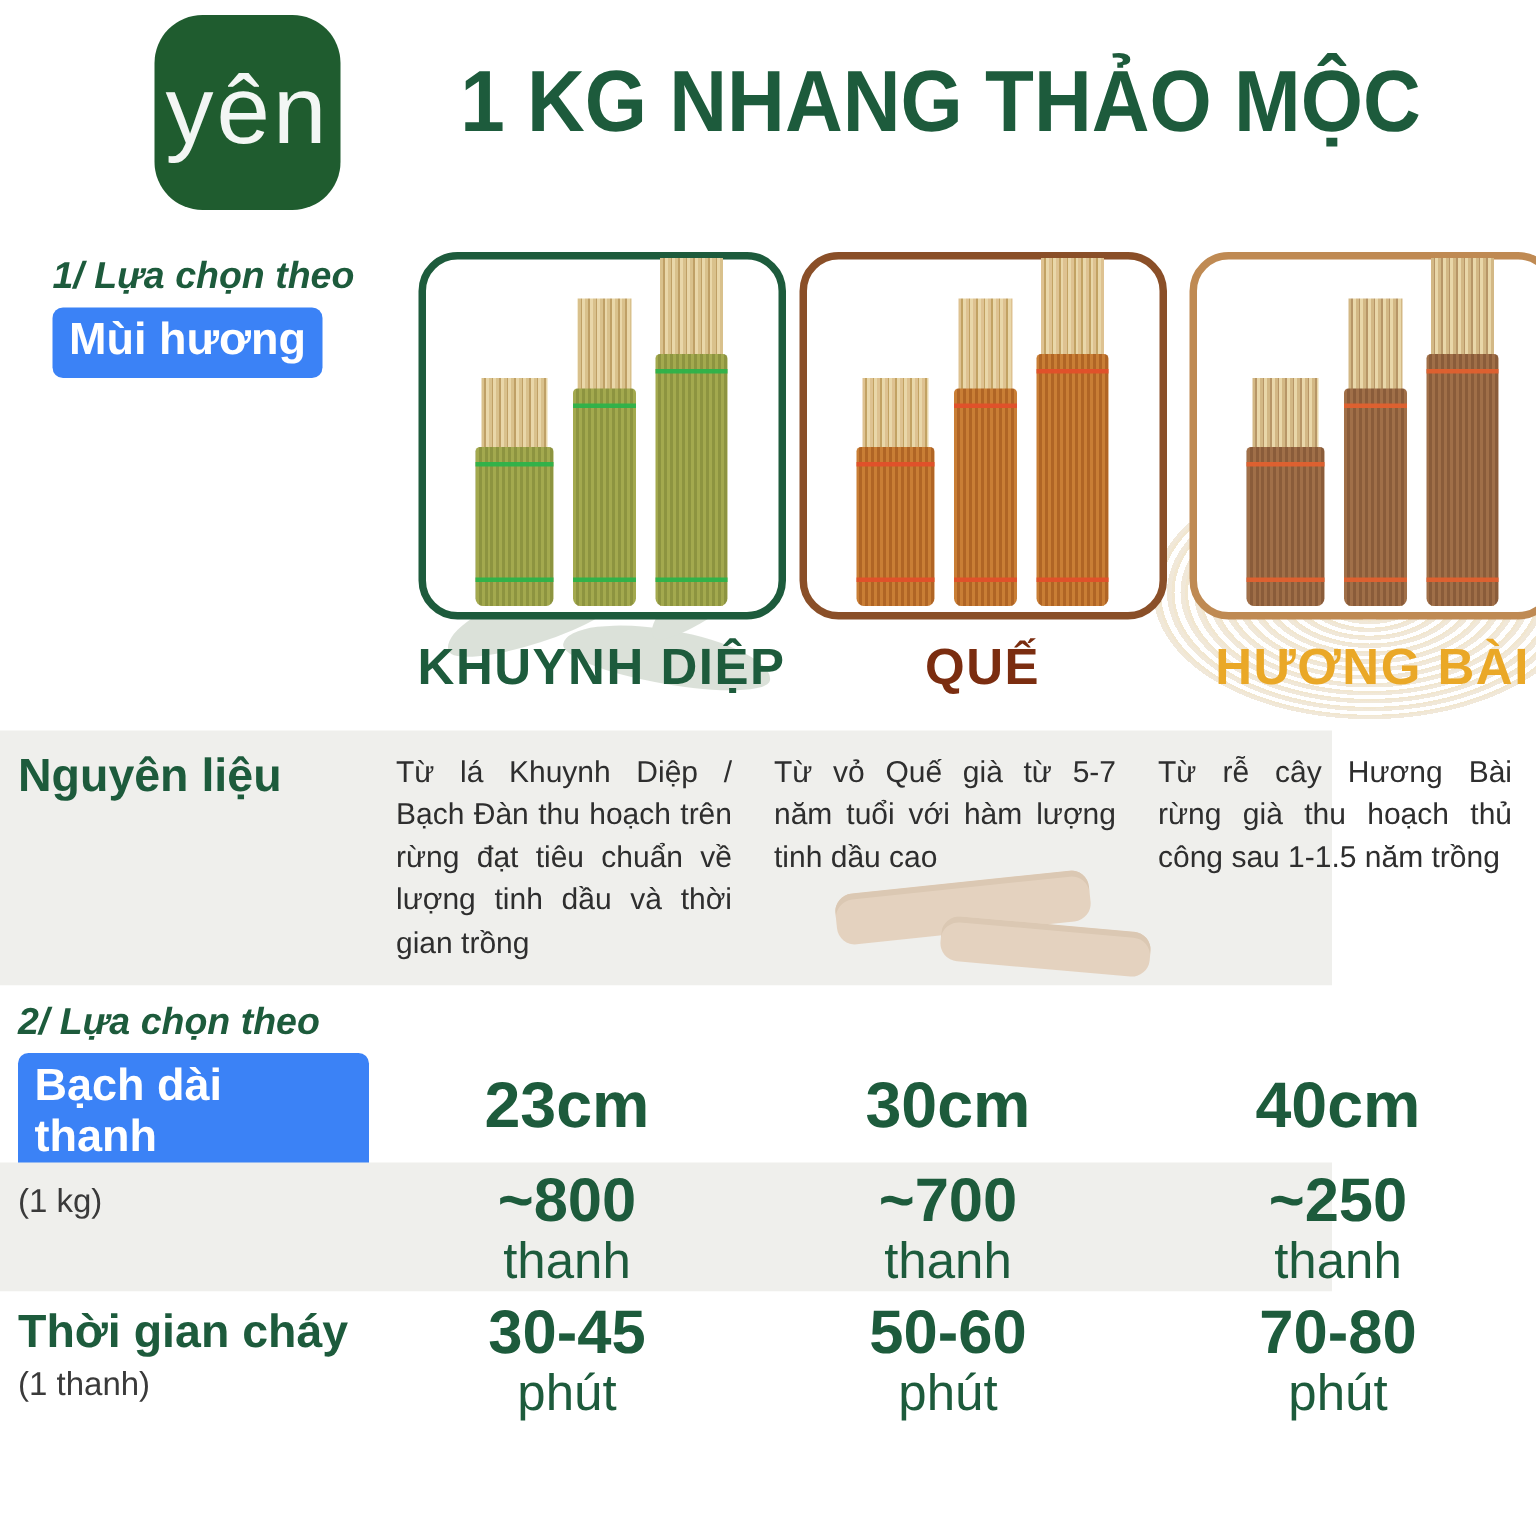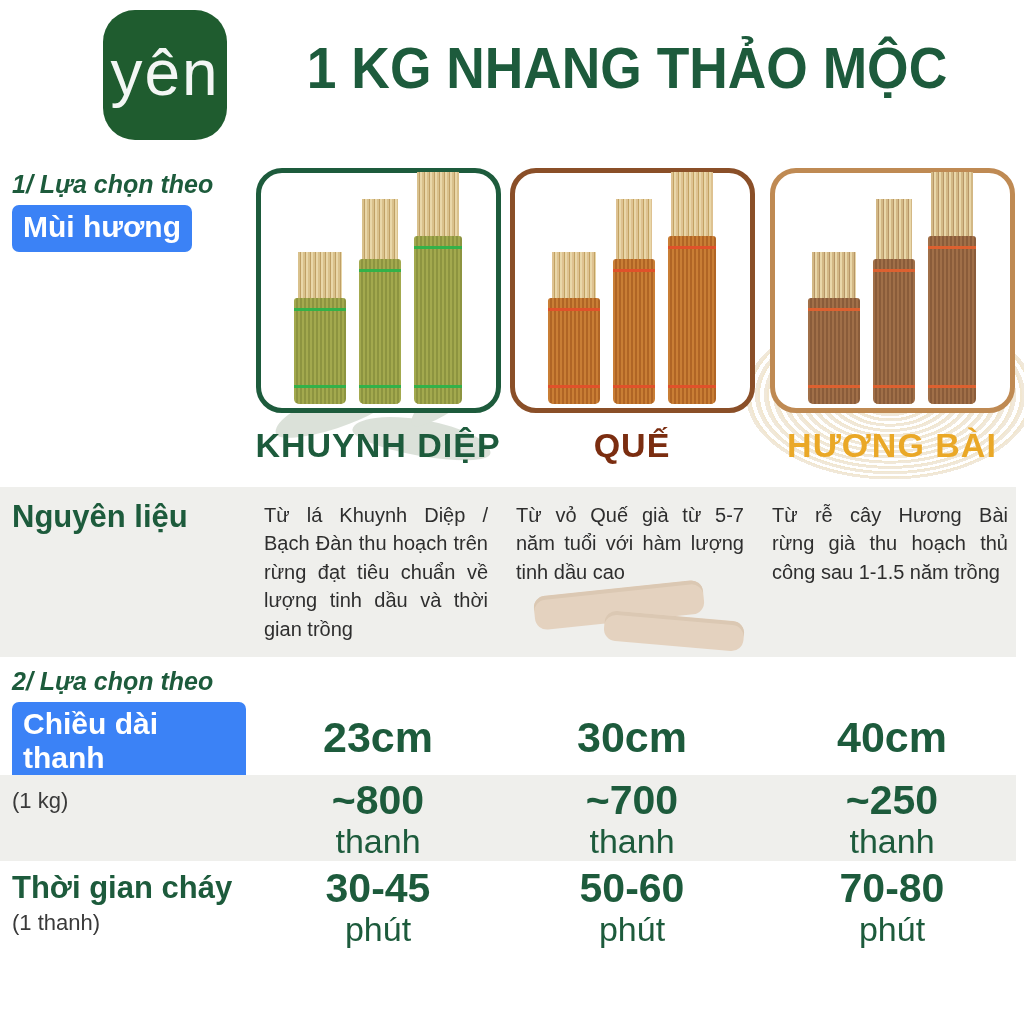--- a/index.html
+++ b/index.html
@@ -10,21 +10,21 @@
   
   .header { position:absolute; top:0; left:0; width:1024px; height:160px; display:flex; align-items:flex-start; }
   .logo { position:absolute; left:103px; top:10px; width:124px; height:130px; background:#1f5c2f; border-radius:32px; display:flex; align-items:center; justify-content:center; }
   .logo span { color:#ffffff; opacity:.95; font-size:64px; font-weight:normal; letter-spacing:2px; transform:translateY(-2px); }
   .title { position:absolute; left:240px; right:10px; top:34px; text-align:center; color:#1d5b3c; font-size:58px; font-weight:bold; letter-spacing:0px; transform:scaleX(.92); transform-origin:center; white-space:nowrap; }
 
   
   .grid { display:grid; grid-template-columns:252px 252px 256px 264px; width:1024px; height:100%; }
 
   
-  .products { position:absolute; top:160px; left:0; width:1024px; height:327px; }
+  .products { position:absolute; top:160px; left:0; width:1024px; height:327px;padding-left:23px; }
   .label-col { padding:10px 6px 0 12px; }
   .sec-prefix { font-style:italic; font-weight:bold; color:#1d5b3c; font-size:25px; margin-bottom:6px; }
   .badge { display:inline-block; background:#3b82f6; color:#ffffff; font-weight:bold; font-size:30px; padding:5px 11px 8px; border-radius:7px; }
   .note-sub { font-size:24px; color:#2b2b2b; margin-top:6px; }
 
   .prod-cell { position:relative; }
   .card { position:relative; width:245px; height:245px; margin:8px auto 0; border-radius:26px; border:5px solid; background:#ffffff; z-index:2; }
   .card-khuynh-diep { border-color:#1d5b3c; --bodyA:#a3a94e; --bodyB:#8d9440; --stick1:#d9c18c; --stick2:#bfa066; --tie:#2db24a; }
   .card-que        { border-color:#8a4f28; --bodyA:#c97e35; --bodyB:#b06525; --stick1:#dec291; --stick2:#c2a263; --tie:#e2502a; }
   .card-huong-bai  { border-color:#bf8a53; --bodyA:#a06f48; --bodyB:#8a5c3a; --stick1:#d3b885; --stick2:#b79667; --tie:#e0602f; }
@@ -55,21 +55,21 @@
   .wm-leaf i:nth-child(2){ width:140px; height:36px; left:80px; top:45px; transform:rotate(10deg); }
   .wm-leaf i:nth-child(3){ width:100px; height:28px; left:130px; top:5px; transform:rotate(-35deg); }
   .wm-cinnamon { left:15px; top:245px; width:230px; height:70px; opacity:.45; }
   .wm-cinnamon i { position:absolute; display:block; background:#d8b08a; border-radius:12px; box-shadow:inset 0 4px 0 #c39a6f; }
   .wm-cinnamon i:nth-child(1){ width:170px; height:34px; left:0; top:8px; transform:rotate(-6deg); }
   .wm-cinnamon i:nth-child(2){ width:140px; height:30px; left:70px; top:36px; transform:rotate(5deg); }
   .wm-nest { left:-15px; top:150px; width:290px; height:170px; opacity:.75; border-radius:50%;
              background:repeating-radial-gradient(ellipse at center, rgba(222,196,142,0) 0 4px, rgba(222,196,142,.55) 4px 6px, rgba(201,168,110,.35) 6px 9px); }
 
   
-  .row { position:absolute; left:0; width:1016px; }
+  .row { position:absolute; left:0; width:888px; }
   .row-material { top:487px; height:170px; background:#efefec; }
   .row-length { top:657px; height:118px; background:#ffffff; }
   .row-quantity { top:775px; height:86px; background:#efefec; }
   .row-burn { top:861px; height:89px; background:#ffffff; }
 
   .row-label { color:#1d5b3c; font-weight:bold; font-size:31px; }
   .row-note { font-size:22px; color:#3a3a3a; margin-top:4px; }
   .row-material .label-col { padding-top:12px; }
   .mat-text { font-size:20px; line-height:1.42; text-align:justify; padding:14px 16px 0 12px; color:#2e2e2e; }
 
@@ -213,21 +213,21 @@
       <div class="mat-text">Từ lá Khuynh Diệp / Bạch Đàn thu hoạch trên rừng đạt tiêu chuẩn về lượng tinh dầu và thời gian trồng</div>
       <div class="mat-text">Từ vỏ Quế già từ 5-7 năm tuổi với hàm lượng tinh dầu cao</div>
       <div class="mat-text">Từ rễ cây Hương Bài rừng già thu hoạch thủ công sau 1-1.5 năm trồng</div>
     </div>
   </div>
 
   <div class="row row-length">
     <div class="grid">
       <div class="label-col">
         <div class="sec-prefix">2/ Lựa chọn theo</div>
-        <div><span class="badge">Chiều dài thanh</span></div>
+        <div><span class="badge">Bạch dài thanh</span></div>
         <div class="note-sub">(bao gồm tăm tre)</div>
       </div>
       <div class="len-val">23cm</div>
       <div class="len-val">30cm</div>
       <div class="len-val">40cm</div>
     </div>
   </div>
 
   <div class="row row-quantity">
     <div class="grid">

